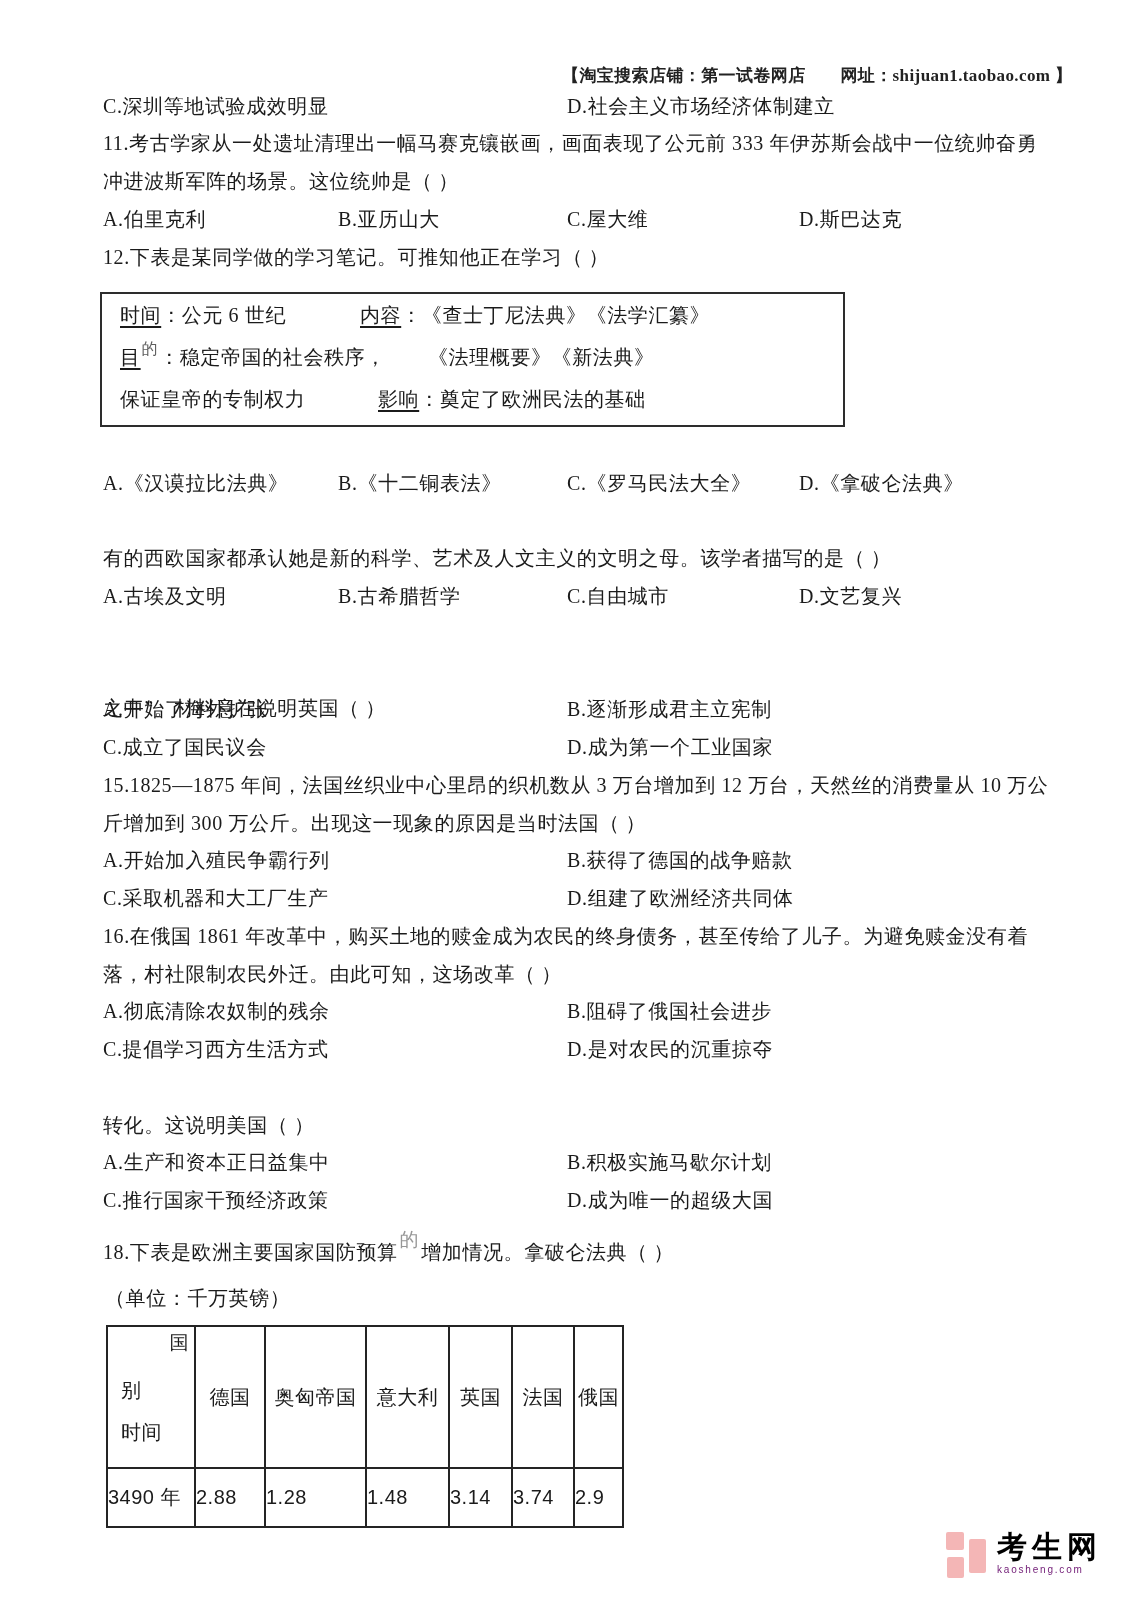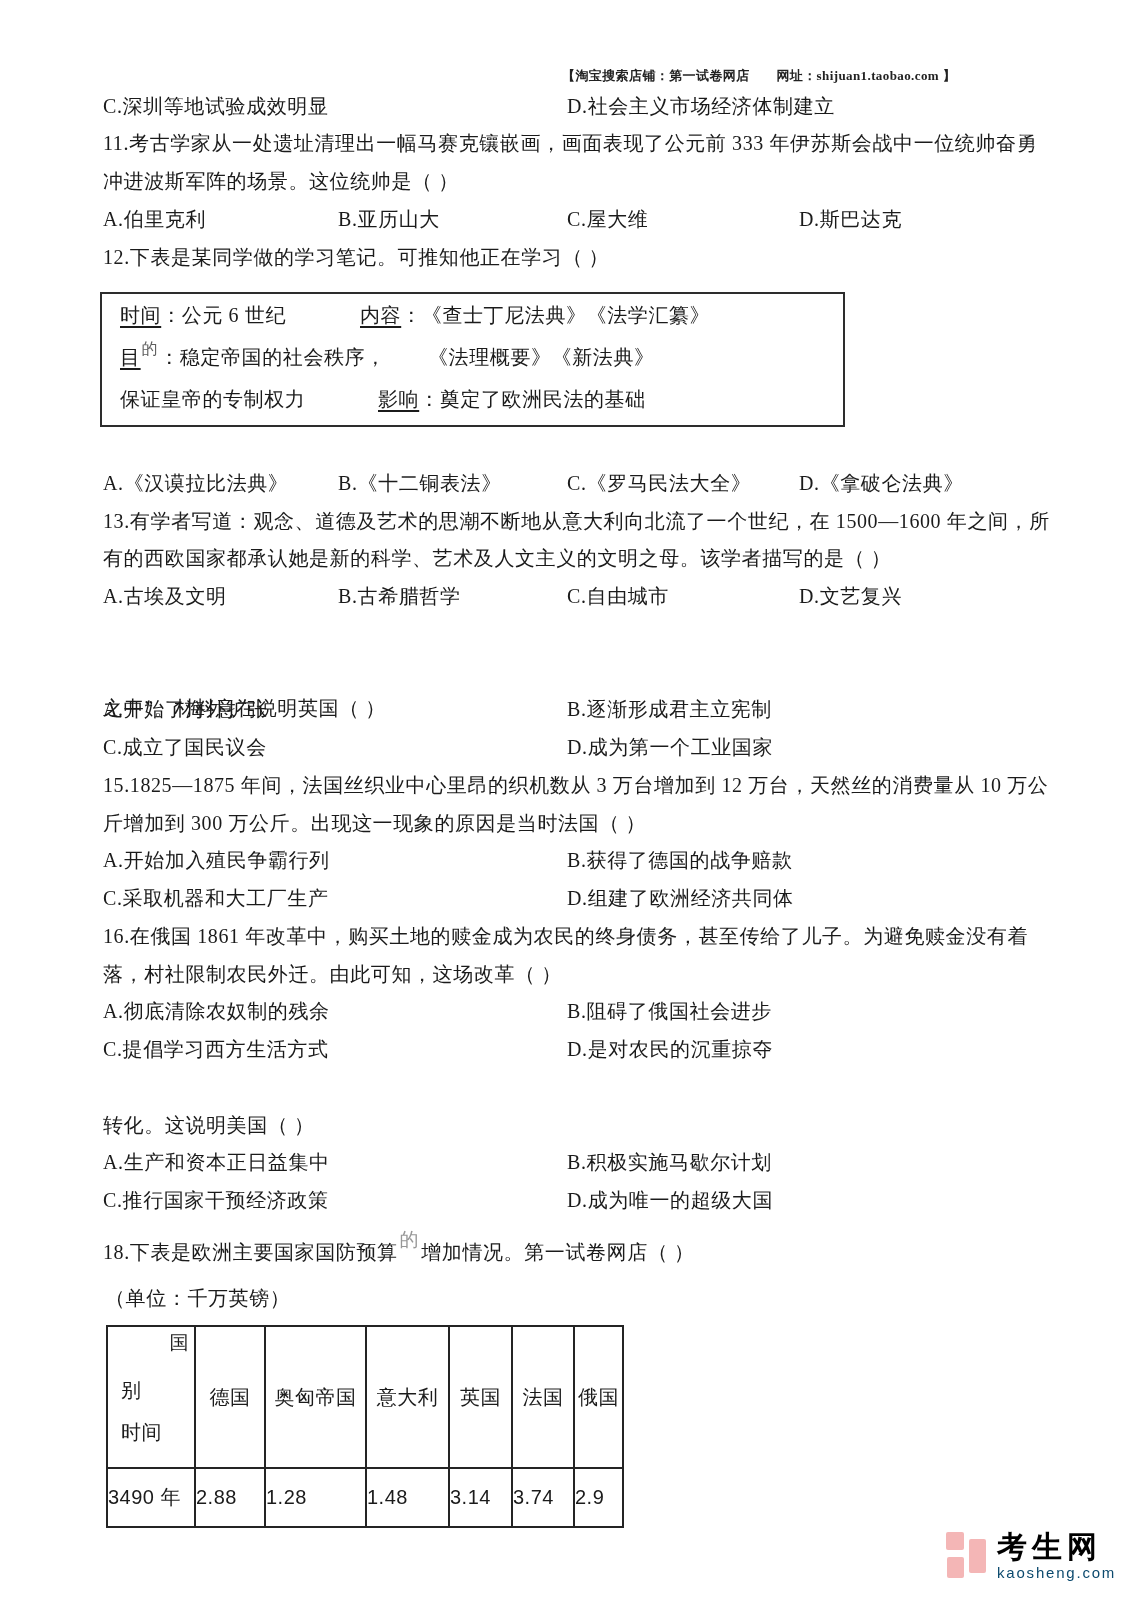--- a/index.html
+++ b/index.html
@@ -1,21 +1,21 @@
 <!DOCTYPE html>
 <html><head>
 <meta charset="utf-8">
 <style>
   html,body{margin:0;padding:0;background:#e9e9e9;}
   .page{
     position:relative;width:1131px;height:1600px;background:#ffffff;overflow:hidden;
     font-family:"Liberation Serif","DejaVu Serif",serif;color:#1b1b1b;margin:0 auto;
   }
   .line{position:absolute;left:103px;font-size:20px;line-height:24px;letter-spacing:0.6px;white-space:nowrap;}
-  .hdr{left:562px;font-size:13px;font-weight:700;letter-spacing:0.4px;color:#222;}
+  .hdr{left:562px;font-size:17px;font-weight:700;letter-spacing:0.4px;color:#222;}
   .optrow{height:24px;}
   .opt{position:absolute;top:0;white-space:nowrap;}
   .u{text-decoration:underline;text-underline-offset:4px;}
   .supdark{position:relative;top:-10px;font-size:16px;color:#606060;margin:0 1px;}
   .supgray{position:relative;top:-13px;font-size:19px;color:#979797;margin:0 2px;}
   .note-box{position:absolute;left:100px;top:292px;width:741px;height:131px;border:2px solid #2d2d2d;background:#fff;}
   .bline{position:absolute;left:0;width:100%;height:24px;font-size:20px;letter-spacing:0.6px;white-space:nowrap;}
   .bseg{position:absolute;top:0;white-space:nowrap;}
   table.budget{position:absolute;left:106px;top:1325px;border-collapse:collapse;table-layout:fixed;background:#fff;}
   table.budget td{border:2px solid #242424;vertical-align:middle;font-size:20px;letter-spacing:0.5px;padding:0;}
@@ -26,21 +26,21 @@
   td.chead{text-align:center;}
   td.rlabel{font-family:"Liberation Sans","DejaVu Sans",sans-serif;font-size:19px;padding-left:13px;}
   td.rval{font-family:"Liberation Sans","DejaVu Sans",sans-serif;font-size:19px;padding-left:12px;}
   .wm{position:absolute;left:946px;top:1532px;display:flex;align-items:flex-start;}
   .wm-logo{position:relative;width:42px;height:48px;margin-right:9px;}
   .wm-logo i{position:absolute;display:block;background:#f4b6b6;border-radius:2px;}
   .wm-b1{left:0;top:0;width:18px;height:18px;}
   .wm-b2{left:1px;top:25px;width:17px;height:21px;}
   .wm-b3{left:23px;top:7px;width:17px;height:34px;}
   .wm-cn{font-size:30px;line-height:30px;font-weight:700;color:#000000;letter-spacing:5px;font-family:"Liberation Serif","DejaVu Serif",serif;}
-  .wm-en{font-size:15px;color:#0c4a6e;letter-spacing:1.8px;margin-top:2px;font-family:"Liberation Sans","DejaVu Sans",sans-serif;}
+  .wm-en{font-size:10px;color:#701a75;letter-spacing:1.8px;margin-top:2px;font-family:"Liberation Sans","DejaVu Sans",sans-serif;}
 </style>
 </head>
 <body>
 
 <div class="page">
 
   <div class="line hdr" style="top:64px;">【淘宝搜索店铺：第一试卷网店　　网址：shijuan1.taobao.com 】</div>
 
   <div class="line optrow" style="top:94px;">
     <span class="opt" style="left:0;">C.深圳等地试验成效明显</span>
@@ -73,21 +73,20 @@
     </div>
   </div>
 
   <div class="line optrow" style="top:471px;">
     <span class="opt" style="left:0;">A.《汉谟拉比法典》</span>
     <span class="opt" style="left:235px;">B.《十二铜表法》</span>
     <span class="opt" style="left:464px;">C.《罗马民法大全》</span>
     <span class="opt" style="left:696px;">D.《拿破仑法典》</span>
   </div>
 
-  <div class="line" style="top:509px;">13.有学者写道：观念、道德及艺术的思潮不断地从意大利向北流了一个世纪，在 1500—1600 年之间，所</div>
   <div class="line" style="top:546px;">有的西欧国家都承认她是新的科学、艺术及人文主义的文明之母。该学者描写的是（  ）</div>
   <div class="line optrow" style="top:584px;">
     <span class="opt" style="left:0;">A.古埃及文明</span>
     <span class="opt" style="left:235px;">B.古希腊哲学</span>
     <span class="opt" style="left:464px;">C.自由城市</span>
     <span class="opt" style="left:696px;">D.文艺复兴</span>
   </div>
 
   <div class="line" style="top:660px;margin-top:36px;">之中”。材料意在说明英国（  ）</div>
   <div class="line optrow" style="top:697px;">
@@ -125,21 +124,21 @@
   <div class="line optrow" style="top:1150px;">
     <span class="opt" style="left:0;">A.生产和资本正日益集中</span>
     <span class="opt" style="left:464px;">B.积极实施马歇尔计划</span>
   </div>
   <div class="line optrow" style="top:1188px;">
     <span class="opt" style="left:0;">C.推行国家干预经济政策</span>
     <span class="opt" style="left:464px;">D.成为唯一的超级大国</span>
   </div>
 
   <div class="line" style="top:1240px;">
-    <span>18.下表是欧洲主要国家国防预算</span><span class="supgray">的</span><span>增加情况。第一试卷网店（  ）</span>
+    <span>18.下表是欧洲主要国家国防预算</span><span class="supgray">的</span><span>增加情况。拿破仑法典（  ）</span>
   </div>
   <div class="line" style="top:1286px;left:105px;">（单位：千万英镑）</div>
 
   <table class="budget">
     <colgroup>
       <col style="width:88px;">
         <col style="width:70px;">
         <col style="width:101px;">
         <col style="width:83px;">
         <col style="width:63px;">

